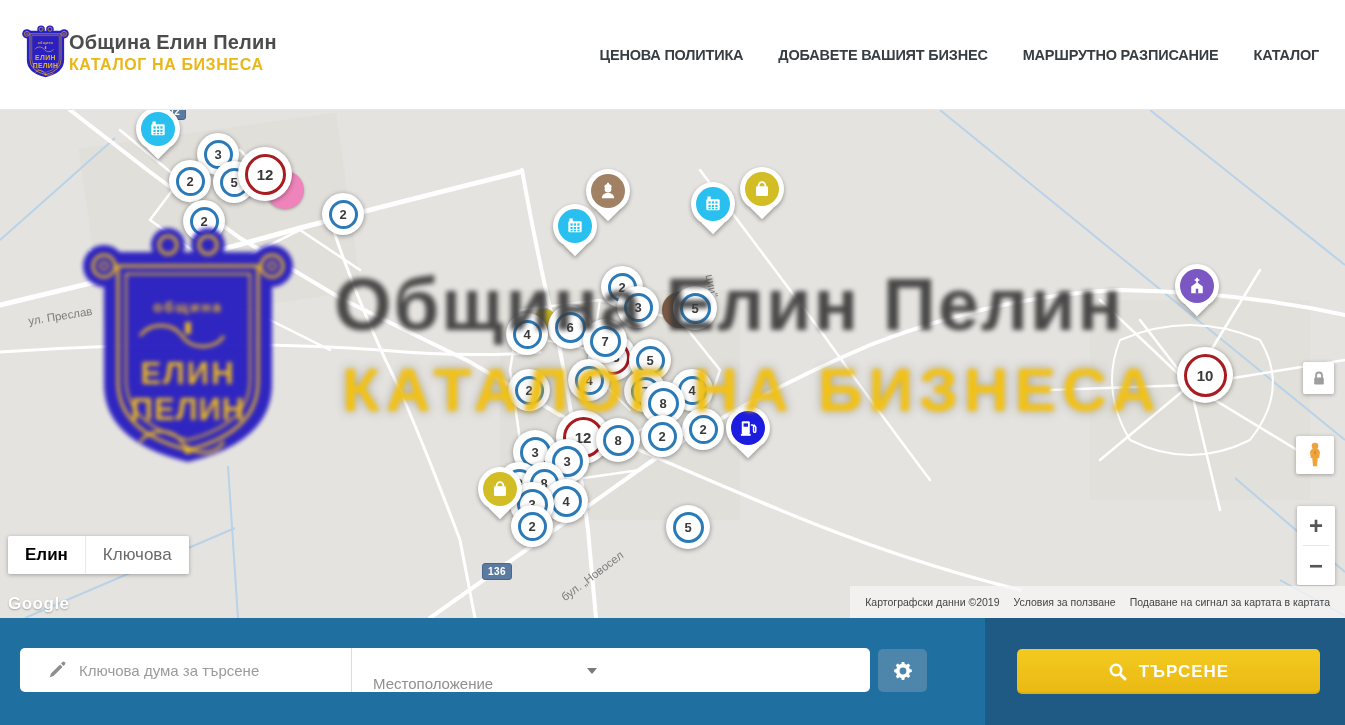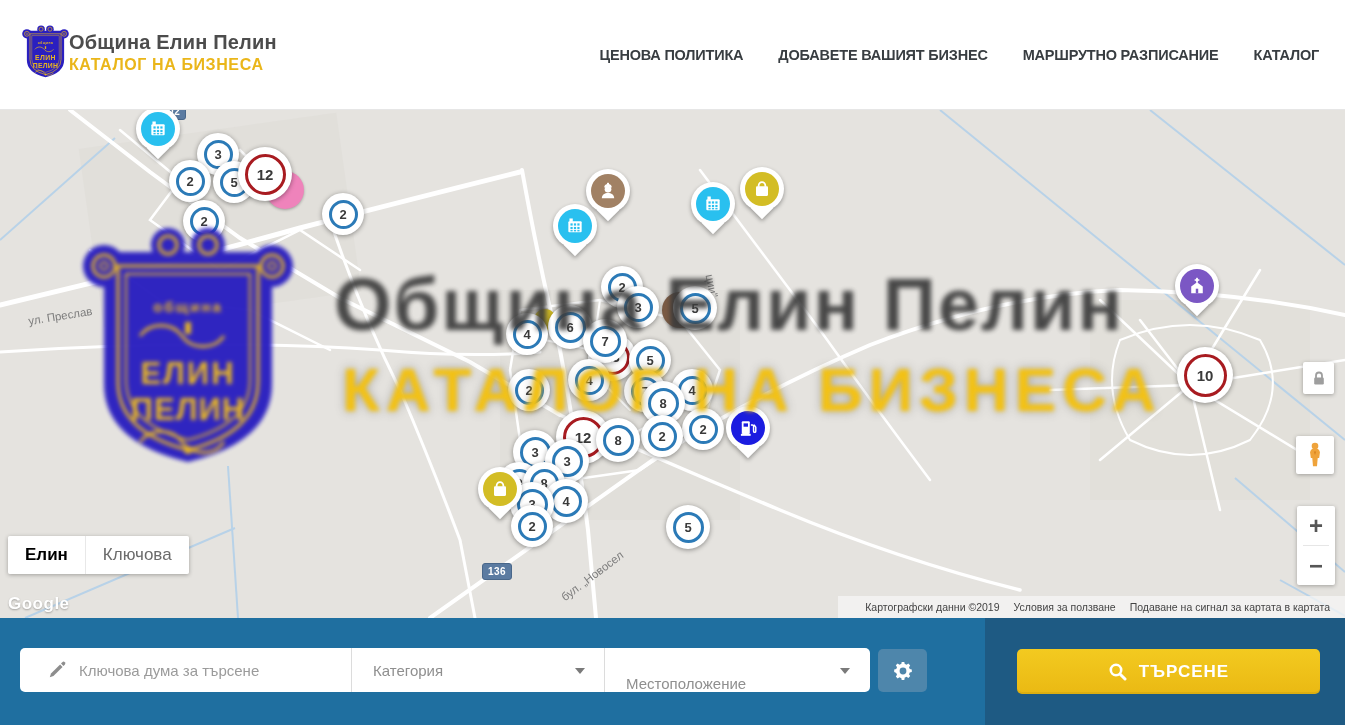--- a/index.html
+++ b/index.html
@@ -60,22 +60,22 @@
   #pegman-ctl { right:11px; top:326px; width:38px; height:38px; background:#fff; border-radius:2px;
                 box-shadow:0 1px 4px rgba(0,0,0,0.3); display:flex; align-items:center; justify-content:center; cursor:pointer; }
   #zoom-ctl { right:10px; top:396px; width:38px; height:79px; background:#fff; border-radius:2px;
               box-shadow:0 1px 4px rgba(0,0,0,0.3); display:flex; flex-direction:column; }
   .zoom-btn { flex:1; display:flex; align-items:center; justify-content:center; font-size:24px; font-weight:bold;
               color:#565656; cursor:pointer; }
   #zoom-ctl .sep { height:1px; background:#e6e6e6; margin:0 6px; }
 
   #google-logo { position:absolute; left:8px; bottom:4px; z-index:60; color:#fff; font-size:17px; font-weight:bold;
                  letter-spacing:0.5px; text-shadow:0 1px 2px rgba(0,0,0,0.3); cursor:pointer; }
-  #attribution { position:absolute; right:0; bottom:0; z-index:60; height:22px; display:flex; align-items:center; gap:0;
-                 background:rgba(245,245,245,0.75); font-size:10.5px; color:#444; padding:1px 8px 2px 20px; }
+  #attribution { position:absolute; right:0; bottom:0; z-index:60; height:32px; display:flex; align-items:center; gap:0;
+                 background:rgba(245,245,245,0.75); font-size:10.5px; color:#444; padding:1px 8px 2px 8px; }
   #attribution span { padding:0 7px; white-space:nowrap; }
   #attribution .link { cursor:pointer; }
 
   
   #searchbar { position:absolute; left:0; top:618px; width:1345px; height:107px; background:#1f6fa0; z-index:100; }
   #searchbar .right-panel { position:absolute; left:985px; top:0; width:360px; height:107px; background:#1e5a83; }
   #search-group { position:absolute; left:20px; top:30px; width:850px; height:44px; background:#fff; border-radius:5px;
                   display:flex; align-items:stretch; }
   .sg-section { display:flex; align-items:center; position:relative; }
   .sg-keyword { width:332px; border-right:1px solid #dcdcdc; }
@@ -445,24 +445,20 @@
   <div id="searchbar">
     <div class="right-panel"></div>
     <div id="search-group">
       <div class="sg-section sg-keyword">
         <svg width="20" height="20" viewBox="0 0 18 18">
           <path d="M2.5,15.5 L3.6,12.2 L11.8,4 L14,6.2 L5.8,14.4 L2.5,15.5 z" fill="#8d8d8d"></path>
           <path d="M12.6,3.2 L13.8,2 a1.55,1.55 0 0 1 2.2,2.2 L14.8,5.4 z" fill="#8d8d8d"></path>
         </svg>
         <input id="keyword-input" type="text" placeholder="Ключова дума за търсене" style="">
       </div>
-      <div class="sg-section sg-cat">
-        <span class="dd-label">Категория</span>
-        <span class="dd-caret"></span>
-      </div>
       <div class="sg-section sg-loc">
         <span class="dd-label">Местоположение</span>
         <span class="dd-caret"></span>
       </div>
     </div>
     <div id="gear-btn">
       <svg width="22" height="22" viewBox="0 0 22 22">
         <path fill="#fff" fill-rule="evenodd" d="M9.7,2 h2.6 l0.45,2.1 a7,7 0 0 1 1.8,0.75 l1.8,-1.25 1.85,1.85 -1.25,1.8 a7,7 0 0 1 0.75,1.8 L19.8,9.4 v2.6 l-2.1,0.45 a7,7 0 0 1 -0.75,1.8 l1.25,1.8 -1.85,1.85 -1.8,-1.25 a7,7 0 0 1 -1.8,0.75 L12.3,20 H9.7 l-0.45,-2.1 a7,7 0 0 1 -1.8,-0.75 l-1.8,1.25 -1.85,-1.85 1.25,-1.8 a7,7 0 0 1 -0.75,-1.8 L2.2,12 V9.4 l2.1,-0.45 a7,7 0 0 1 0.75,-1.8 L3.8,5.35 5.65,3.5 l1.8,1.25 a7,7 0 0 1 1.8,-0.75 z M11,7.6 a3.4,3.4 0 1 0 0,6.8 a3.4,3.4 0 0 0 0,-6.8 z"></path>
       </svg>
     </div>

